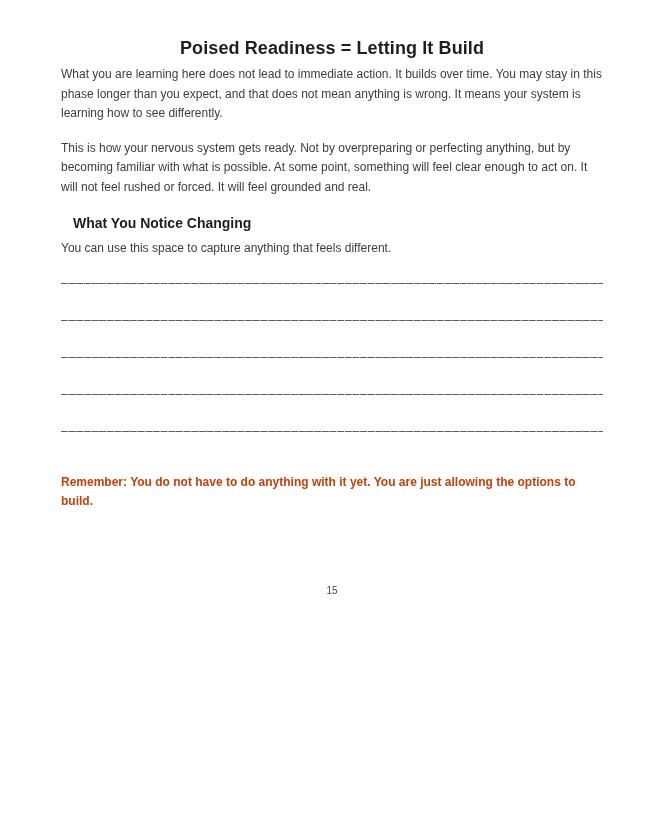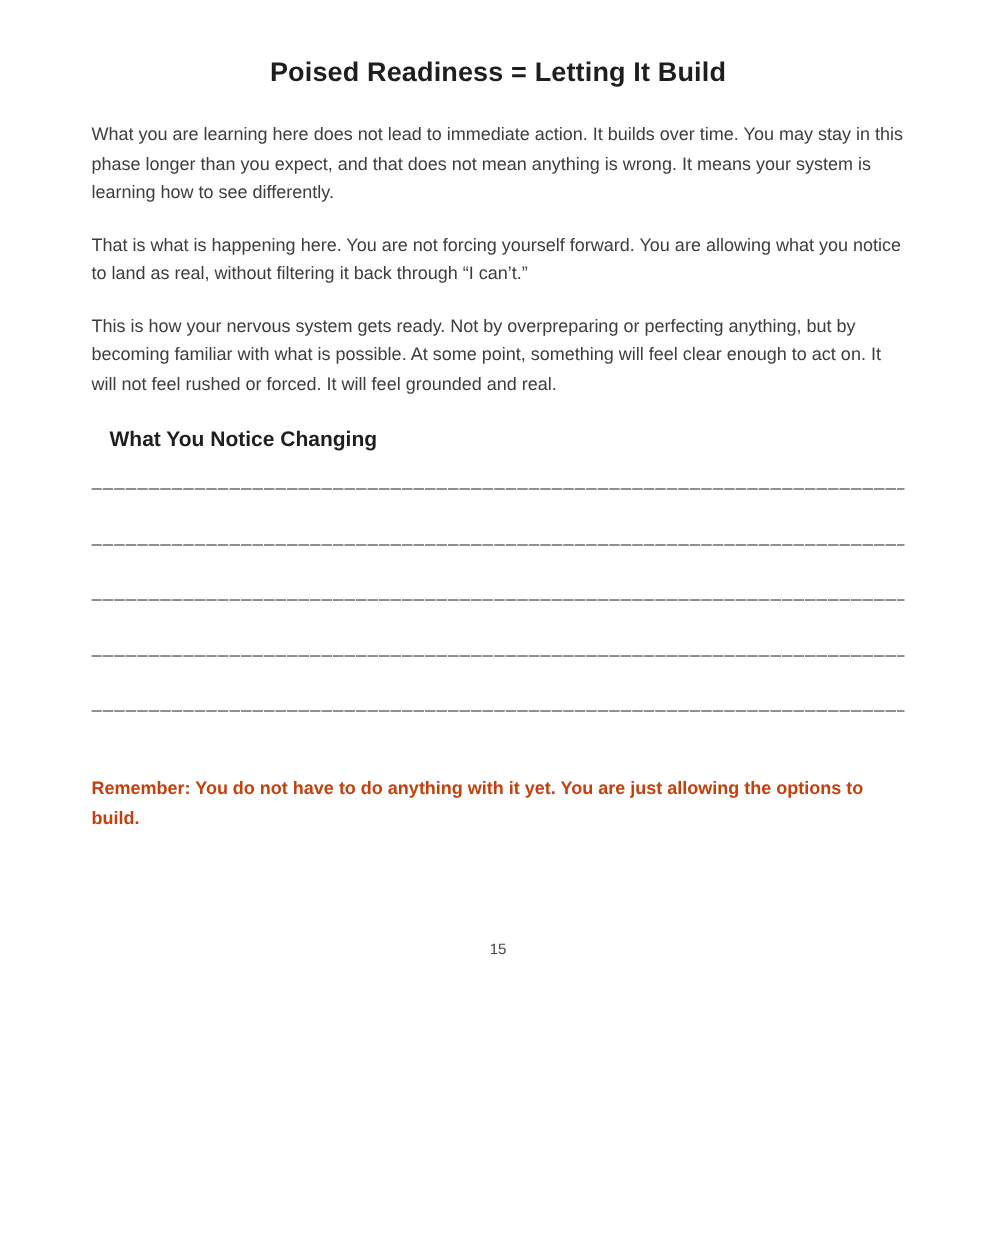--- a/index.html
+++ b/index.html
@@ -24,21 +24,21 @@
     text-align: center;
     color: #1e1e1e;
     letter-spacing: 0.1px;
   }
   p.body-par {
     margin: 15px 0 0 0;
     font-size: 12px;
     line-height: 19.5px;
     color: #3d3d3d;
   }
-  p.body-par.first { margin-top: 20px; }
+  p.body-par.first { margin-top: 5px; }
   .section-heading {
     margin: 17px 0 0 12px;
     font-size: 14px;
     line-height: 19px;
     font-weight: 700;
     color: #1e1e1e;
   }
   p.section-intro {
     margin: 6px 0 0 0;
     font-size: 12px;
@@ -76,27 +76,27 @@
 </head>
 <body>
 
 <div class="page">
 
   <h1 class="doc-title">Poised Readiness = Letting It Build</h1>
 
   <p class="body-par first">What you are learning here does not lead to immediate action. It builds over time. You may stay in this phase longer than you expect, and that does not mean anything is wrong. It means your system is learning how to see differently.</p>
 
 
-  <p class="body-par">That is what is happening here. You are not forcing yourself forward. You are allowing what you notice to land as real, without filtering it back through “I can’t.”</p>
 
   <p class="body-par">This is how your nervous system gets ready. Not by overpreparing or perfecting anything, but by becoming familiar with what is possible. At some point, something will feel clear enough to act on. It will not feel rushed or forced. It will feel grounded and real.</p>
 
 
   <h2 class="section-heading">What You Notice Changing</h2>
 
+  <p class="section-intro">You can use this space to capture anything that feels different.</p>
 
   <div class="write-lines">
     <div class="blank-line">
       <span>________________________________________________________________________________</span>
     </div>
     <div class="blank-line">
       <span>________________________________________________________________________________</span>
     </div>
     <div class="blank-line">
       <span>________________________________________________________________________________</span>

